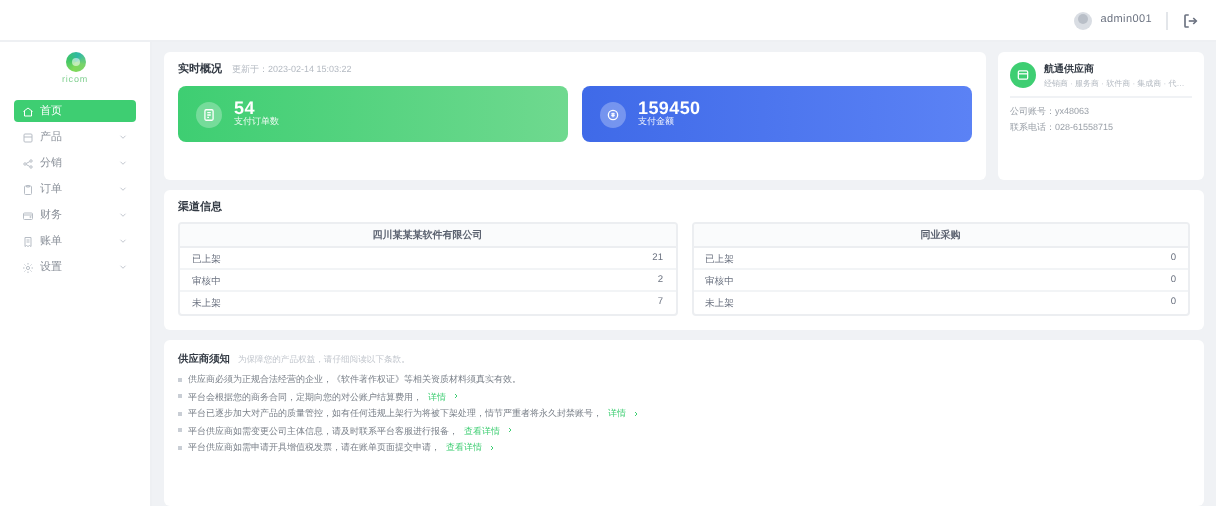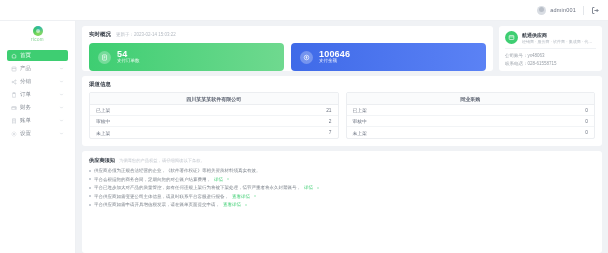--- a/index.html
+++ b/index.html
@@ -64,21 +64,21 @@
   .mi-label { flex:1; white-space:nowrap; overflow:hidden; }
   .mi-caret { width:5px; height:5px; color:#c3c8d0; flex:0 0 5px; }
 
   
   .main { flex:1; min-width:0; padding:5px 6px 0 6px; display:flex; flex-direction:column; gap:5px; overflow:hidden; }
 
   .row-top { display:flex; gap:6px; align-items:stretch; }
 
   .panel { background:#fff; border-radius:3px; }
 
-  .stats-panel { flex:1; min-width:0; padding:5px 7px 0 7px; }
+  .stats-panel { flex:1; min-width:0; padding:5px 7px 19px 7px; }
   .stats-head { display:flex; align-items:center; gap:5px; margin-bottom:5px; }
   .stats-title { font-size:5.5px; color:#333a44; font-weight:bold; }
   .stats-time { font-size:4.5px; color:#b4bac2; }
 
   .cards { display:flex; gap:7px; }
   .card {
     flex:1; height:28px; border-radius:4px; display:flex; align-items:center;
     gap:6px; padding:0 9px; color:#fff; cursor:pointer;
   }
   .card-ico {
@@ -285,21 +285,21 @@
             </div>
 
             <div class="card" style="background:linear-gradient(90deg,#3f6ae8,#5b82f5);">
               <span class="card-ico">
                 <svg viewBox="0 0 24 24" fill="none" stroke="currentColor" stroke-width="2.2">
                   <circle cx="12" cy="12" r="8"></circle>
                     <path d="M9 10h6M9 13h6M12 8v8"></path>
                 </svg>
               </span>
               <span class="card-txt">
-                <span class="card-num">100646</span>
+                <span class="card-num">159450</span>
                 <span class="card-lab">支付金额</span>
               </span>
             </div>
 
 
           </div>
         </div>
 
         <div class="panel company-panel">
           <div class="cp-head">

